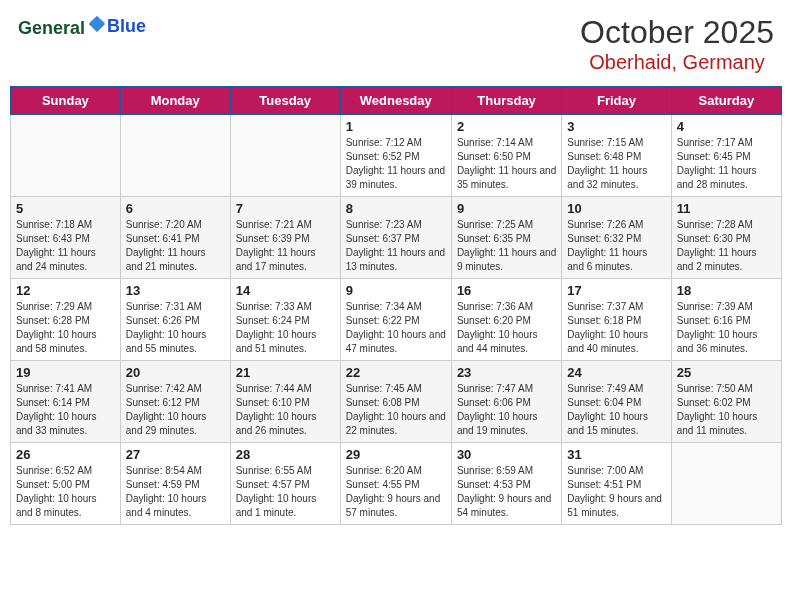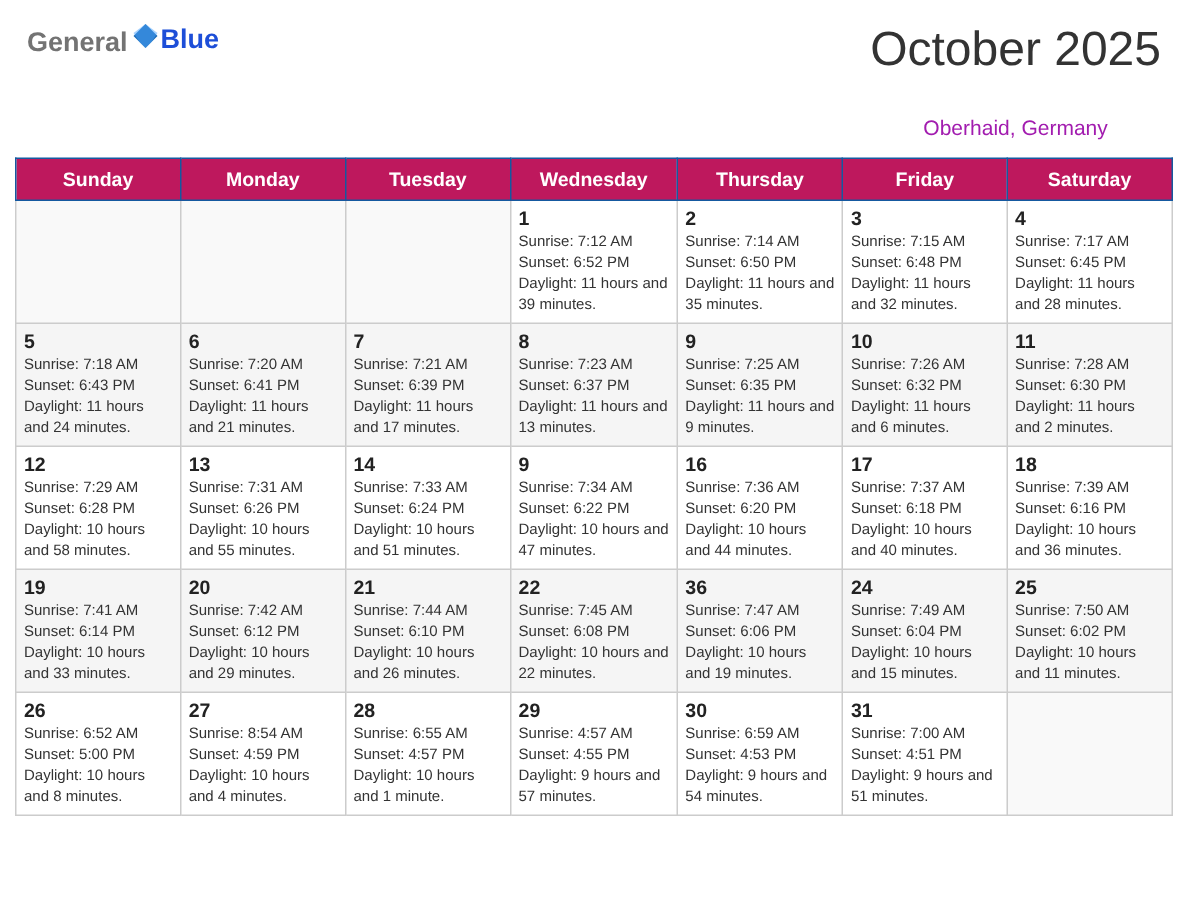--- a/index.html
+++ b/index.html
@@ -17,44 +17,43 @@
       margin-bottom: 8px;
       padding: 4px 8px;
     }
     .logo {
       display: flex;
       align-items: center;
     }
     .logo-text-general {
       font-size: 18px;
       font-weight: bold;
-      color: #737373;
+      color: #14532d;
     }
     .logo-text-blue {
       font-size: 18px;
       font-weight: bold;
       color: #1d4ed8;
     }
     .logo-icon {
       width: 20px;
       height: 20px;
       margin-left: 2px;
     }
     .title-block {
       text-align: center;
     }
     .calendar-title {
       font-size: 32px;
       font-weight: 300;
       color: #333;
     }
     .calendar-subtitle {
-      font-size: 14px;
-      color: #a21caf;
-      margin-top: 26px;
+      font-size: 20px;
+      color: #b91c1c;
     }
     .calendar {
       width: 100%;
       border-collapse: collapse;
       border: 1px solid #ccc;
     }
     .calendar th {
       background-color: #be185d;
       color: #fff;
       text-align: center;
@@ -264,21 +263,21 @@
 Sunset: 6:10 PM
 Daylight: 10 hours and 26 minutes.</div>
         </td>
         <td>
           <div class="day-number">22</div>
           <div class="day-info">Sunrise: 7:45 AM
 Sunset: 6:08 PM
 Daylight: 10 hours and 22 minutes.</div>
         </td>
         <td>
-          <div class="day-number">36</div>
+          <div class="day-number">23</div>
           <div class="day-info">Sunrise: 7:47 AM
 Sunset: 6:06 PM
 Daylight: 10 hours and 19 minutes.</div>
         </td>
         <td>
           <div class="day-number">24</div>
           <div class="day-info">Sunrise: 7:49 AM
 Sunset: 6:04 PM
 Daylight: 10 hours and 15 minutes.</div>
         </td>
@@ -303,21 +302,21 @@
 Daylight: 10 hours and 4 minutes.</div>
         </td>
         <td>
           <div class="day-number">28</div>
           <div class="day-info">Sunrise: 6:55 AM
 Sunset: 4:57 PM
 Daylight: 10 hours and 1 minute.</div>
         </td>
         <td>
           <div class="day-number">29</div>
-          <div class="day-info">Sunrise: 4:57 AM
+          <div class="day-info">Sunrise: 6:20 AM
 Sunset: 4:55 PM
 Daylight: 9 hours and 57 minutes.</div>
         </td>
         <td>
           <div class="day-number">30</div>
           <div class="day-info">Sunrise: 6:59 AM
 Sunset: 4:53 PM
 Daylight: 9 hours and 54 minutes.</div>
         </td>
         <td>

